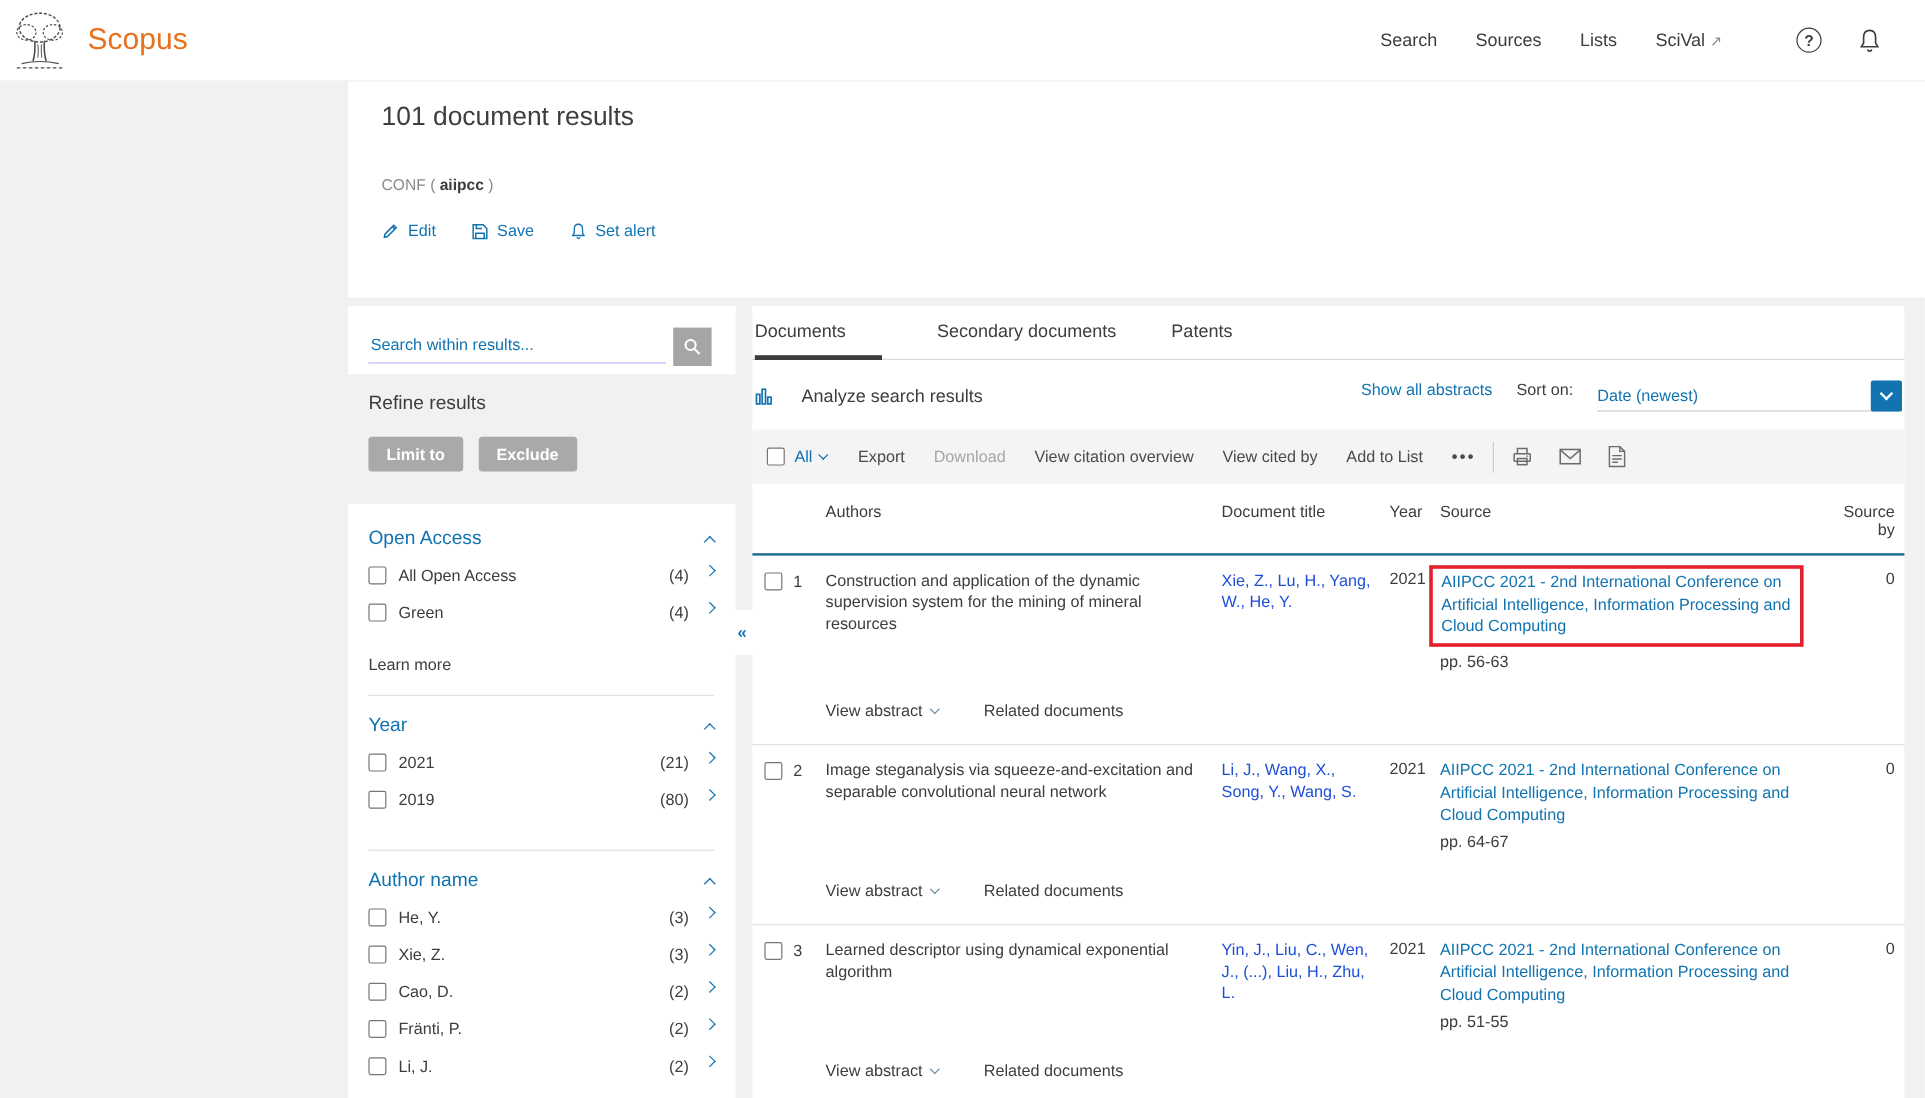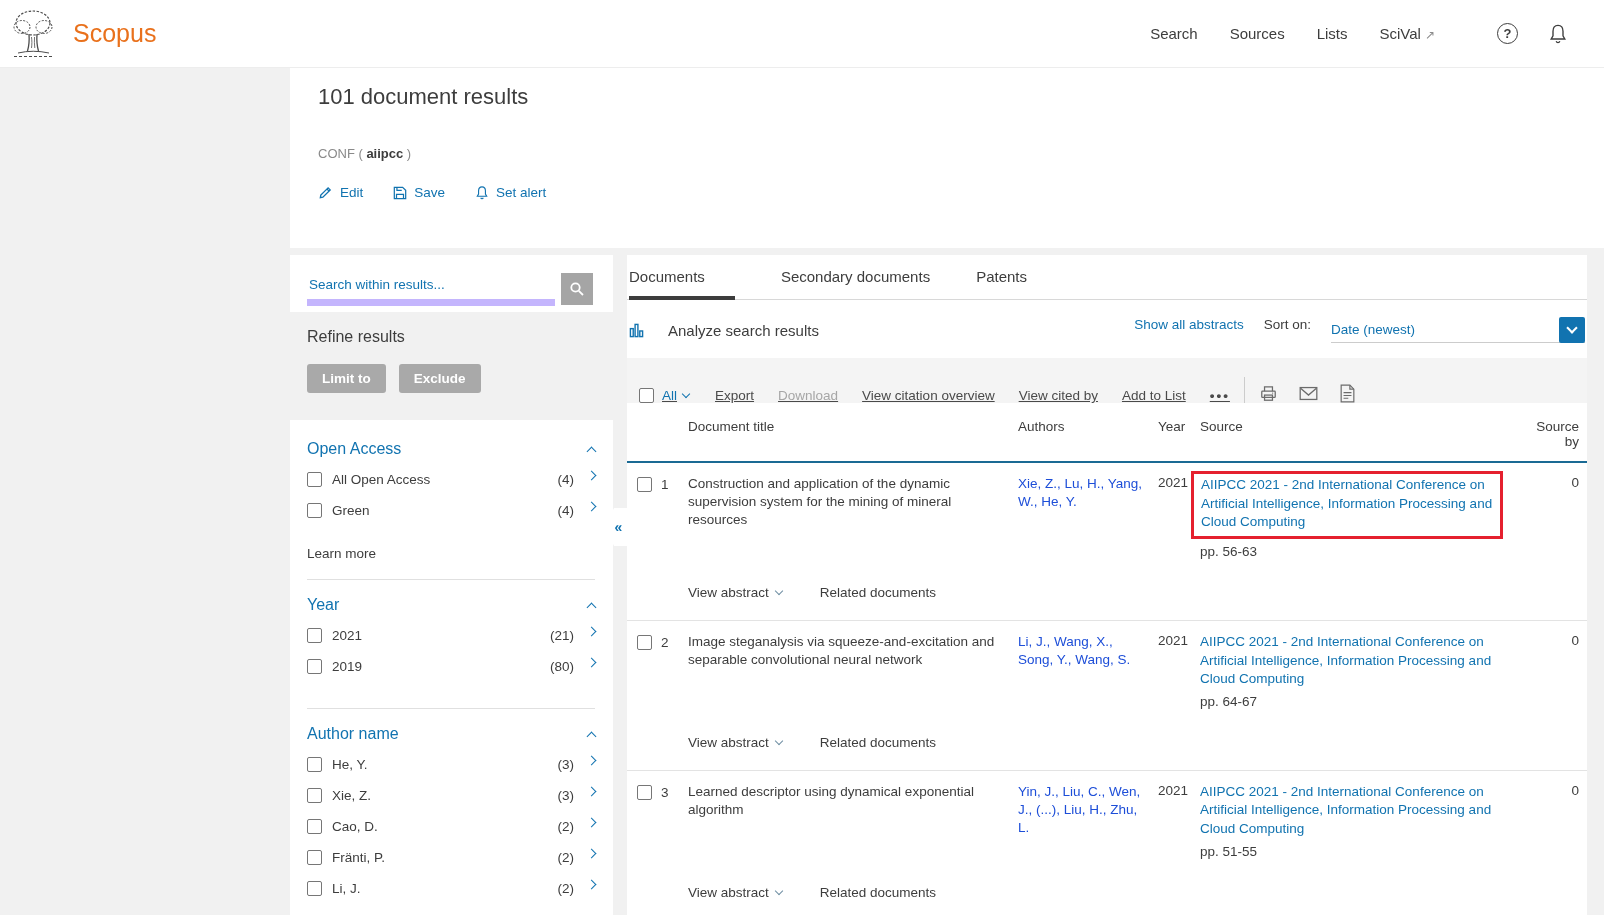--- a/index.html
+++ b/index.html
@@ -25,21 +25,21 @@
   .title-area { position:absolute; left:318px; top:84px; width:900px; z-index:2; }
   .page-title { font-size:22px; font-weight:400; color:#3d3d3d; }
   .query-line { margin-top:36px; color:#8a8a8a; font-size:13px; }
   .query-line b { color:#3d3d3d; }
   .action-links { margin-top:24px; display:flex; gap:30px; align-items:center; }
   .action-links a { color:#1173b0; display:inline-flex; align-items:center; gap:7px; }
 
   
   .search-card { position:absolute; left:290px; top:255px; width:323px; height:57px; background:#fff;
     z-index:2; display:flex; align-items:center; padding:10px 8px 0 17px; }
-  .swr-input { border:none; outline:none; border-bottom:7px solid #c4b5fd; width:248px;
+  .swr-input { border:none; outline:none; border-bottom:1px solid #c4b5fd; width:248px;
     padding:5px 2px 7px; font-size:13.5px; color:#1173b0; background:transparent; font-family:inherit; }
   .swr-input::placeholder { color:#1173b0; opacity:1; }
   .swr-btn { width:32px; height:32px; background:#a5a5a5; border:none; margin-left:6px;
     display:flex; align-items:center; justify-content:center; cursor:pointer; }
 
   .refine-block { position:absolute; left:290px; top:312px; width:323px; padding-left:17px; z-index:2; }
   .refine-title { font-size:16px; font-weight:400; margin:16px 0 18px; }
   .refine-btns { display:flex; gap:13px; }
   .gray-btn { background:#a9a9a9; color:#fff; font-weight:bold; font-size:13.5px;
     border:none; padding:7px 15px; border-radius:3px; cursor:default; }
@@ -73,22 +73,22 @@
 
   .meta-row { display:flex; align-items:center; margin-top:15px; padding:0 2px; height:30px; }
   .analyze { display:flex; align-items:center; gap:24px; font-size:15px; cursor:pointer; }
   .meta-right { margin-left:auto; display:flex; align-items:flex-start; gap:20px; }
   .teal-link { color:#1173b0; }
   .sort-select { display:flex; align-items:center; justify-content:space-between; width:254px;
     border-bottom:1px solid #ccc; cursor:pointer; }
   .sort-caret { width:26px; height:26px; background:#1173b0; border:none; border-radius:2px;
     display:flex; align-items:center; justify-content:center; cursor:pointer; margin-bottom:-1px; }
 
-  .toolbar { margin-top:13px; height:45px; background:#f4f4f4; display:flex; align-items:flex-end;
-    padding:0 12px; color:#4a4a4a;text-decoration:underline; }
+  .toolbar { margin-top:13px; height:45px; background:#f4f4f4; display:flex; align-items:center;
+    padding:0 12px; color:#4a4a4a; }
   .toolbar .cb { margin-right:8px; }
   .all-lbl { color:#1173b0; display:flex; align-items:center; gap:6px; margin-right:26px; cursor:pointer; }
   .tool-item { margin-right:24px; cursor:pointer; }
   .tool-item.disabled { color:#a6a6a6; cursor:default; }
   .more-dots { letter-spacing:2px; font-weight:bold; margin-right:12px; cursor:pointer; }
   .vdiv { width:1px; height:26px; background:#ccc; margin:0 14px 0 2px; }
   .tool-icons { display:flex; gap:21px; align-items:center; }
   .tool-icons span { cursor:pointer; display:inline-flex; }
 
   .tgrid { display:grid; grid-template-columns:61px 330px 140px 42px 330px 1fr; width:100%; }
@@ -357,22 +357,22 @@
             <path d="M2 1.5 H13 L18 6.5 V22.5 H2 Z"></path>
             <path d="M13 1.5 V6.5 H18"></path>
             <path d="M5 11 H15 M5 14.5 H15 M5 18 H11"></path>
           </svg>
         </span>
     </span>
   </div>
 
   <div class="tgrid thead">
     <div></div>
+    <div>Authors</div>
     <div>Document title</div>
-    <div>Authors</div>
     <div>Year</div>
     <div>Source</div>
     <div class="col-cited">Source by</div>
   </div>
 
   <div class="rowblock">
     <div class="tgrid">
       <div class="numcell">
         <span class="cb"></span>
         <span>1</span>

